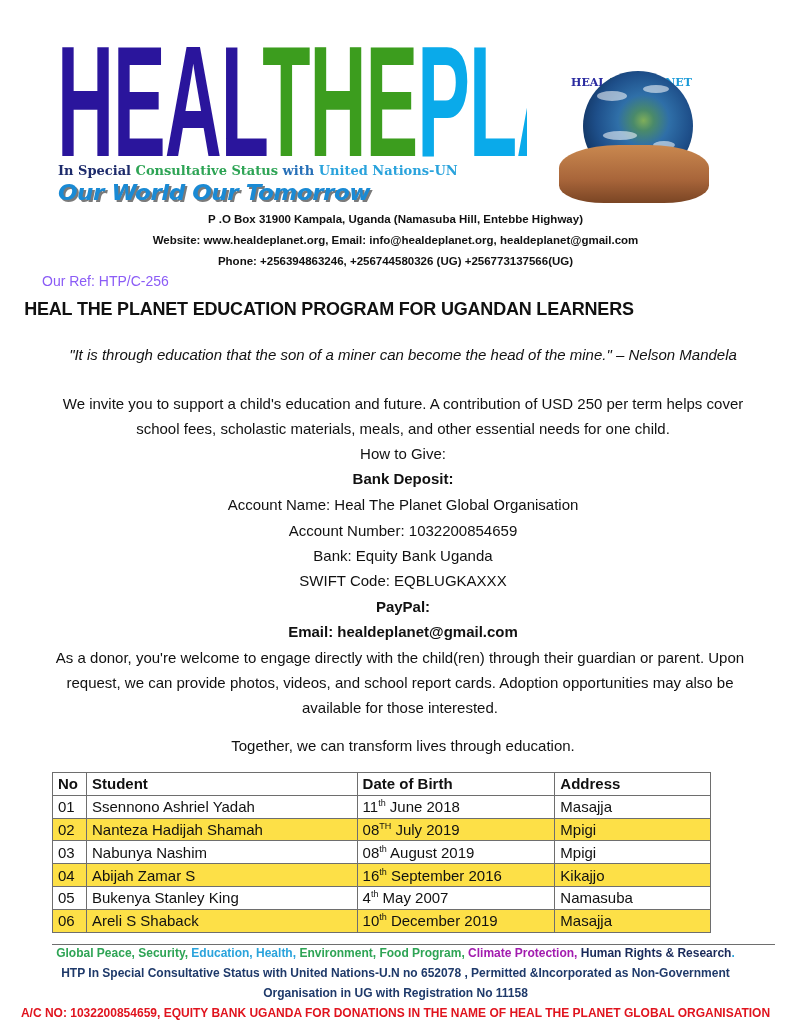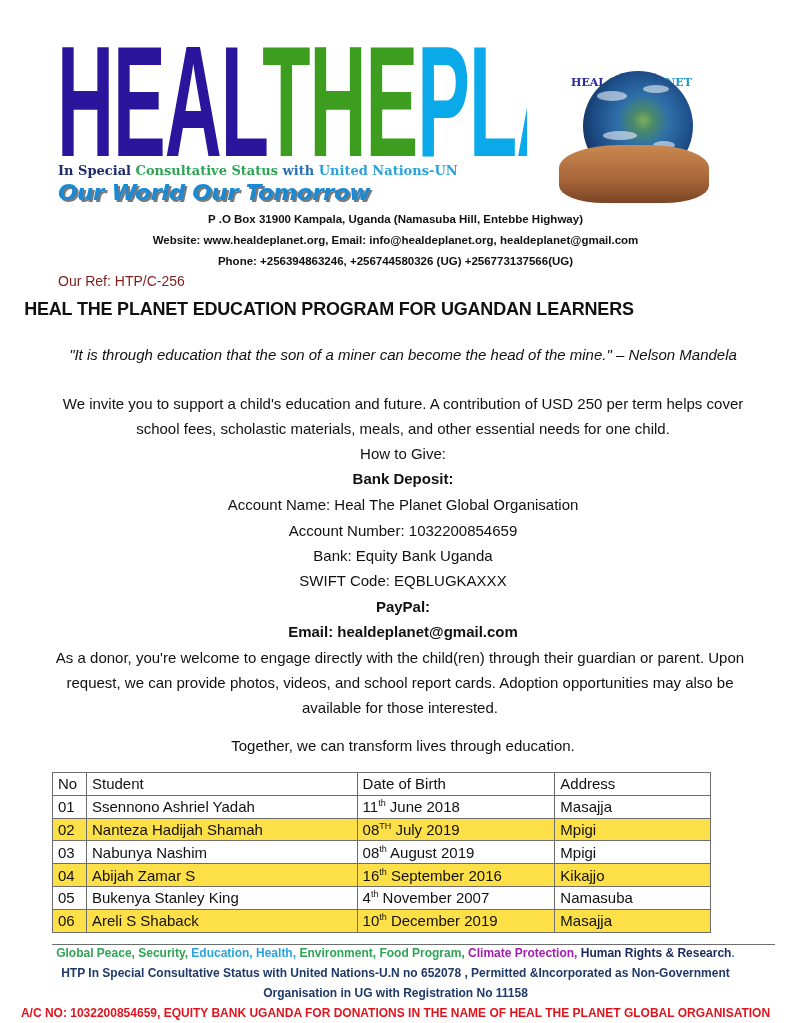--- a/index.html
+++ b/index.html
@@ -24,42 +24,42 @@
     background: radial-gradient(circle at 55% 45%, #7fae5a 0%, #4a8a6a 12%, #2f6fa8 30%, #1e4f8a 55%, #0f2f5a 80%, #0a1f40 100%); }
   .globe-cloud { position: absolute; border-radius: 50%; background: rgba(255,255,255,0.55); }
   .hands { position: absolute; left: 8px; top: 100px; width: 150px; height: 58px; border-radius: 40% 40% 30% 30%;
     background: linear-gradient(180deg, #c9884f 0%, #a8653a 60%, #7a4524 100%); }
 
   .addr { position: absolute; left: 0; width: 791px; text-align: center; font-family: "Liberation Sans", sans-serif; font-weight: 700; font-size: 11.5px; color: #111; white-space: nowrap; }
   .addr-1 { top: 213px; }
   .addr-2 { top: 234px; }
   .addr-3 { top: 255px; }
 
-  .ref { position: absolute; left: 58px; top: 273px; font-size: 14px; color: #7f1d1d; }
+  .ref { position: absolute; left: 42px; top: 273px; font-size: 14px; color: #8b5cf6; }
 
   .title { position: absolute; left: 0; width: 658px; top: 299px; text-align: center; font-weight: 700; font-size: 18px; color: #111; letter-spacing: -0.2px; }
 
   .body-block { position: absolute; left: 48px; width: 710px; text-align: center; font-size: 15px; line-height: 25px; color: #111; }
   .quote { top: 342px; font-style: italic; }
   .invite { top: 391px; }
   .howto { top: 441px; }
   .bank-h { top: 466px; font-weight: 700; }
   .acc-name { top: 492px; }
   .acc-num { top: 518px; }
   .bank { top: 543px; }
   .swift { top: 568px; }
   .paypal-h { top: 594px; font-weight: 700; }
   .paypal-email { top: 619px; font-weight: 700; }
   .donor { top: 645px; left: 40px; width: 720px; }
   .together { top: 733px; }
 
   
   .students { position: absolute; left: 52px; top: 772px; width: 659px; border-collapse: collapse; font-size: 15px; color: #111; }
   .students th, .students td { border: 1px solid #6e6e6e; padding: 0 5px; height: 22.8px; text-align: left; white-space: nowrap; }
-  .students th { font-weight: 400; }
+  .students th { font-weight: 700; }
   .students tr.shade td { background: #fde047; }
   .students col.c-no { width: 34px; }
   .students col.c-student { width: 271px; }
   .students col.c-dob { width: 198px; }
   .students col.c-addr { width: 156px; }
   .students sup { font-size: 9px; vertical-align: 6px; line-height: 0; }
 
   
   .footer-rule { position: absolute; left: 52px; top: 944px; width: 723px; height: 1px; background: #6e6e6e; }
   .footer-line { position: absolute; left: 0; width: 791px; text-align: center; font-weight: 700; font-size: 12px; white-space: nowrap; }
@@ -157,21 +157,21 @@
     </tr>
     <tr class="shade">
       <td>04</td>
       <td>Abijah Zamar S</td>
       <td><span>16</span><sup>th</sup><span> September 2016</span></td>
       <td>Kikajjo</td>
     </tr>
     <tr>
       <td>05</td>
       <td>Bukenya Stanley King</td>
-      <td><span>4</span><sup>th</sup><span> November 2007</span></td>
+      <td><span>4</span><sup>th</sup><span> May 2007</span></td>
       <td>Namasuba</td>
     </tr>
     <tr class="shade">
       <td>06</td>
       <td>Areli S Shaback</td>
       <td><span>10</span><sup>th</sup><span> December 2019</span></td>
       <td>Masajja</td>
     </tr>
   </tbody>
 </table>

